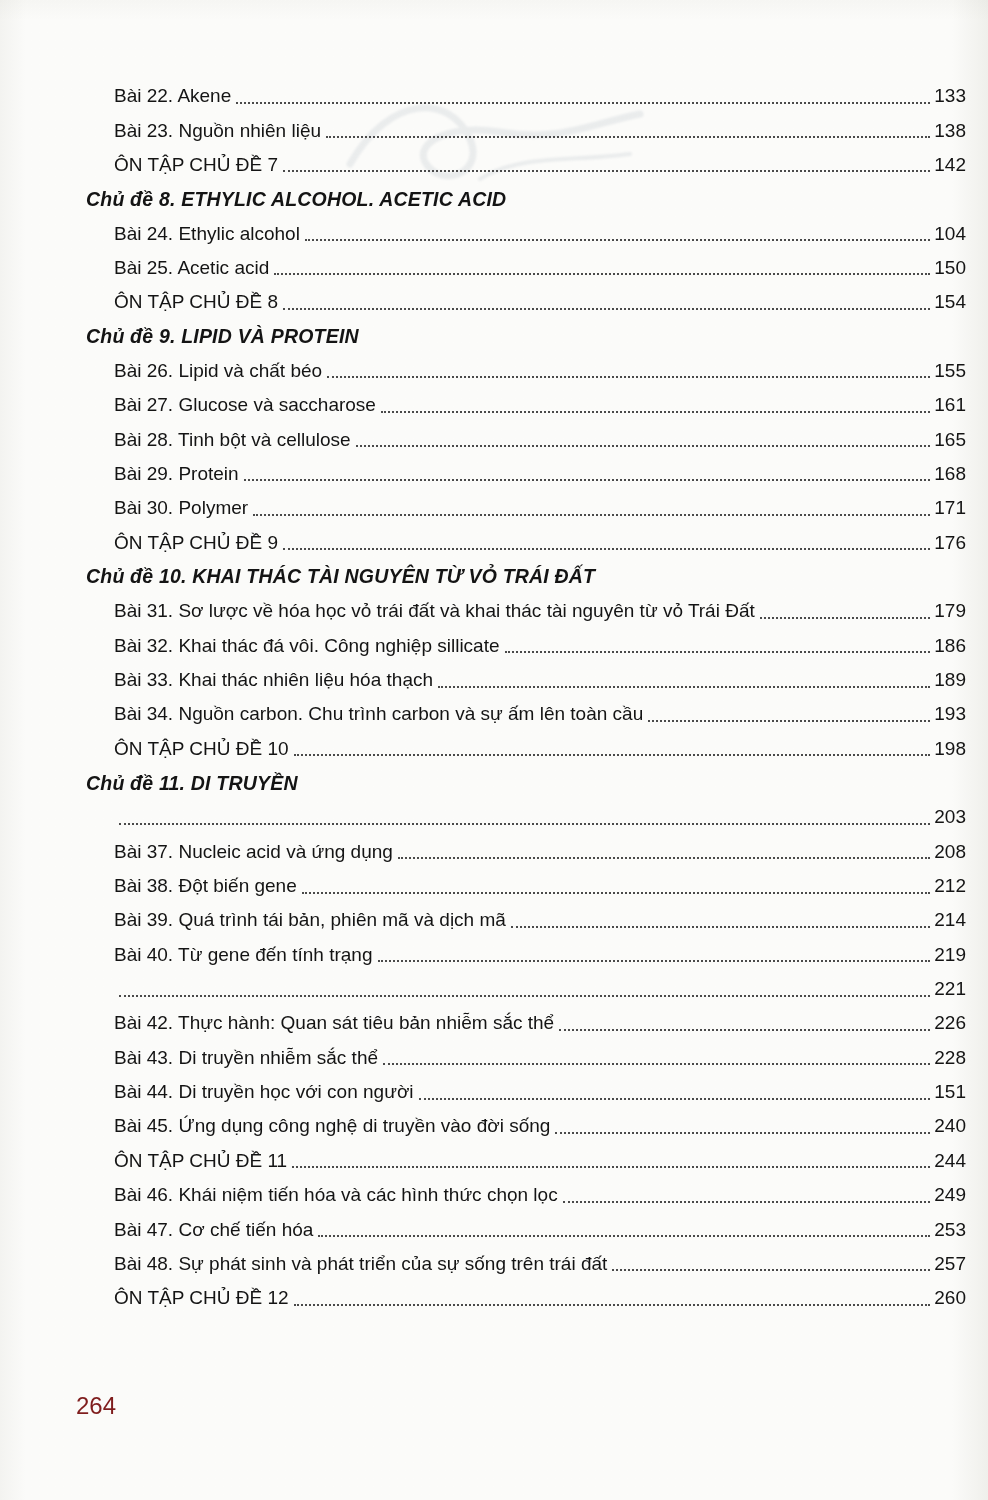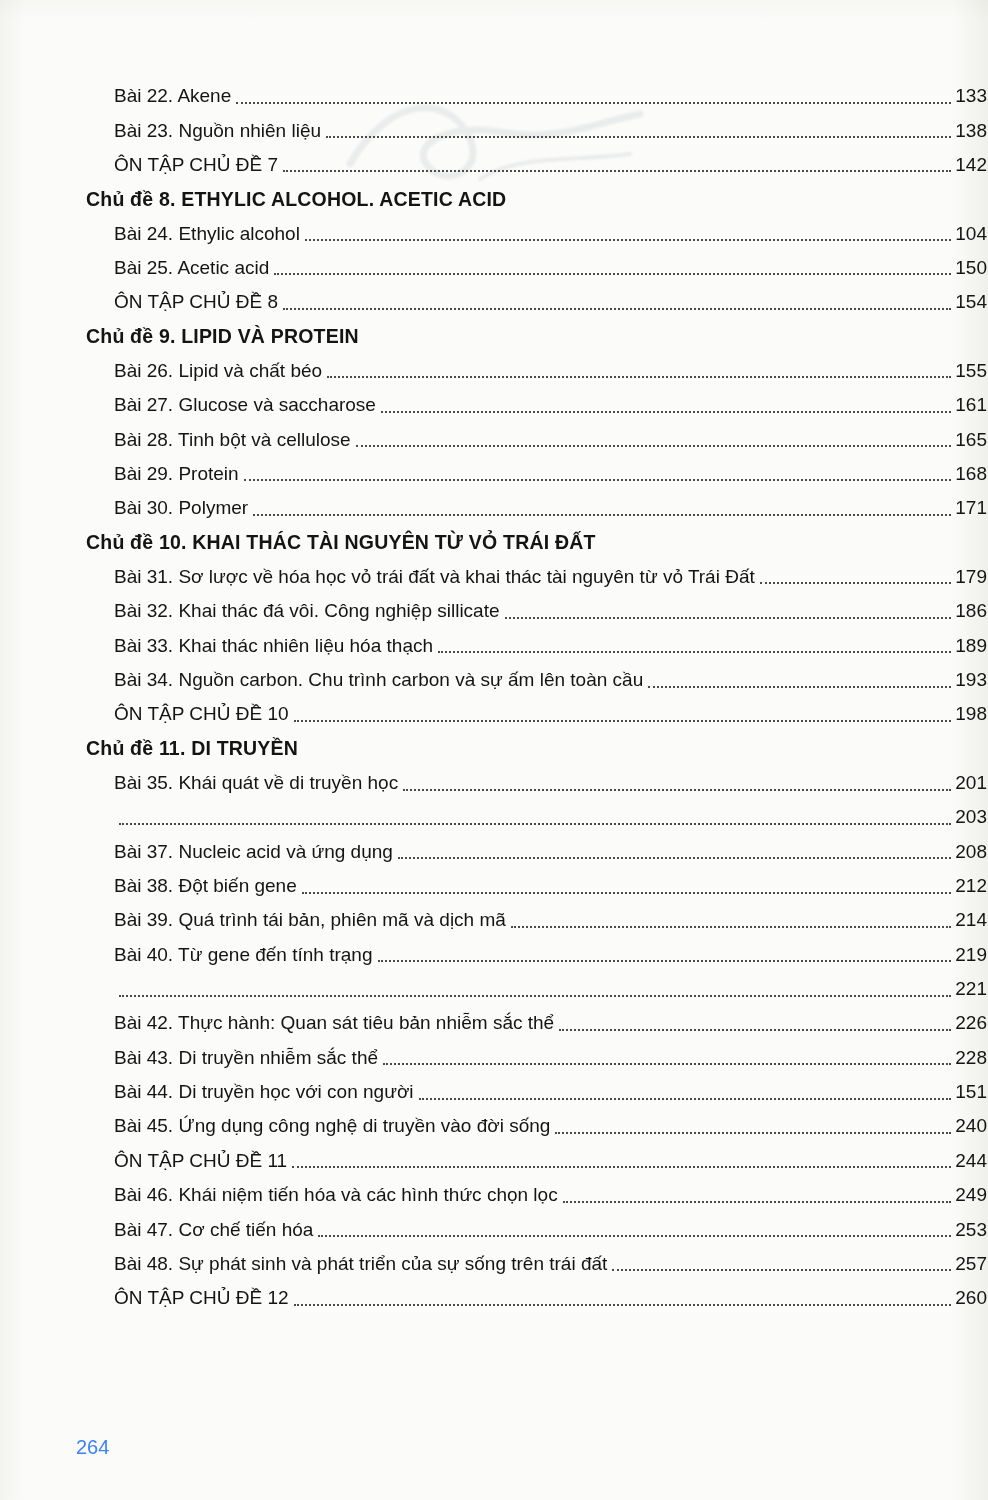--- a/index.html
+++ b/index.html
@@ -15,45 +15,46 @@
     position:absolute;inset:0;
     background:linear-gradient(90deg,#f5f5f3 0px,#fdfdfc 26px,#fdfdfc 952px,#f1f1ee 988px),
                linear-gradient(180deg,#f8f8f6 0px,#fdfdfc 20px);
     background-blend-mode:multiply;
   }
   .bleed{
     position:absolute;top:84px;left:330px;width:330px;height:120px;
     opacity:.10;filter:blur(1.2px);pointer-events:none;
   }
   .toc{
-    position:absolute;top:79px;left:86px;right:1px;
+    position:absolute;top:79px;left:86px;right:22px;
   }
   .row{
     display:flex;align-items:center;
     height:34.35px;
     font-size:19px;
   }
   .row.item{padding-left:28px;}
   .row.chapter{
     font-weight:bold;
     font-size:19.5px;
     letter-spacing:.2px;
+    font-style:italic;
   }
   .label{white-space:nowrap;}
   .leader{
     flex:1;
     margin:0 4px 0 5px;
     height:13px;
     border-bottom:2.5px dotted #4a4a4a;
     min-width:6px;
   }
   .pageno{white-space:nowrap;}
   .folio{
     position:absolute;left:76px;top:1392px;
-    font-size:20px;color:#3b82f6;margin-top:44px;
+    font-size:24px;color:#7f1d1d;
   }
 </style>
 </head>
 <body>
 
 <div class="page-surface"></div>
 
 <svg class="bleed" viewBox="0 0 330 120" xmlns="http://www.w3.org/2000/svg">
   <path d="M20 80 C 60 10, 120 10, 140 55 C 155 90, 110 105, 95 78 C 85 58, 120 40, 170 48 C 230 58, 260 40, 310 30" fill="none" stroke="#5a6e85" stroke-width="7" stroke-linecap="round"></path>
   <path d="M150 95 C 190 70, 240 78, 300 70" fill="none" stroke="#5a6e85" stroke-width="4" stroke-linecap="round"></path>
@@ -114,20 +115,25 @@
     <div class="row item">
       <span class="label">Bài 29. Protein</span>
       <span class="leader"></span>
       <span class="pageno">168</span>
     </div>
     <div class="row item">
       <span class="label">Bài 30. Polymer</span>
       <span class="leader"></span>
       <span class="pageno">171</span>
     </div>
+    <div class="row item">
+      <span class="label">ÔN TẬP CHỦ ĐỀ 9</span>
+      <span class="leader"></span>
+      <span class="pageno">176</span>
+    </div>
     <div class="row chapter">
       <span class="label">Chủ đề 10. KHAI THÁC TÀI NGUYÊN TỪ VỎ TRÁI ĐẤT</span>
     </div>
     <div class="row item">
       <span class="label">Bài 31. Sơ lược về hóa học vỏ trái đất và khai thác tài nguyên từ vỏ Trái Đất</span>
       <span class="leader"></span>
       <span class="pageno">179</span>
     </div>
     <div class="row item">
       <span class="label">Bài 32. Khai thác đá vôi. Công nghiệp sillicate</span>
@@ -146,25 +152,20 @@
     </div>
     <div class="row item">
       <span class="label">ÔN TẬP CHỦ ĐỀ 10</span>
       <span class="leader"></span>
       <span class="pageno">198</span>
     </div>
     <div class="row chapter">
       <span class="label">Chủ đề 11. DI TRUYỀN</span>
     </div>
     <div class="row item">
-      <span class="label">Bài 35. Khái quát về di truyền học</span>
-      <span class="leader"></span>
-      <span class="pageno">201</span>
-    </div>
-    <div class="row item">
       <span class="leader"></span>
       <span class="pageno">203</span>
     </div>
     <div class="row item">
       <span class="label">Bài 37. Nucleic acid và ứng dụng</span>
       <span class="leader"></span>
       <span class="pageno">208</span>
     </div>
     <div class="row item">
       <span class="label">Bài 38. Đột biến gene</span>

